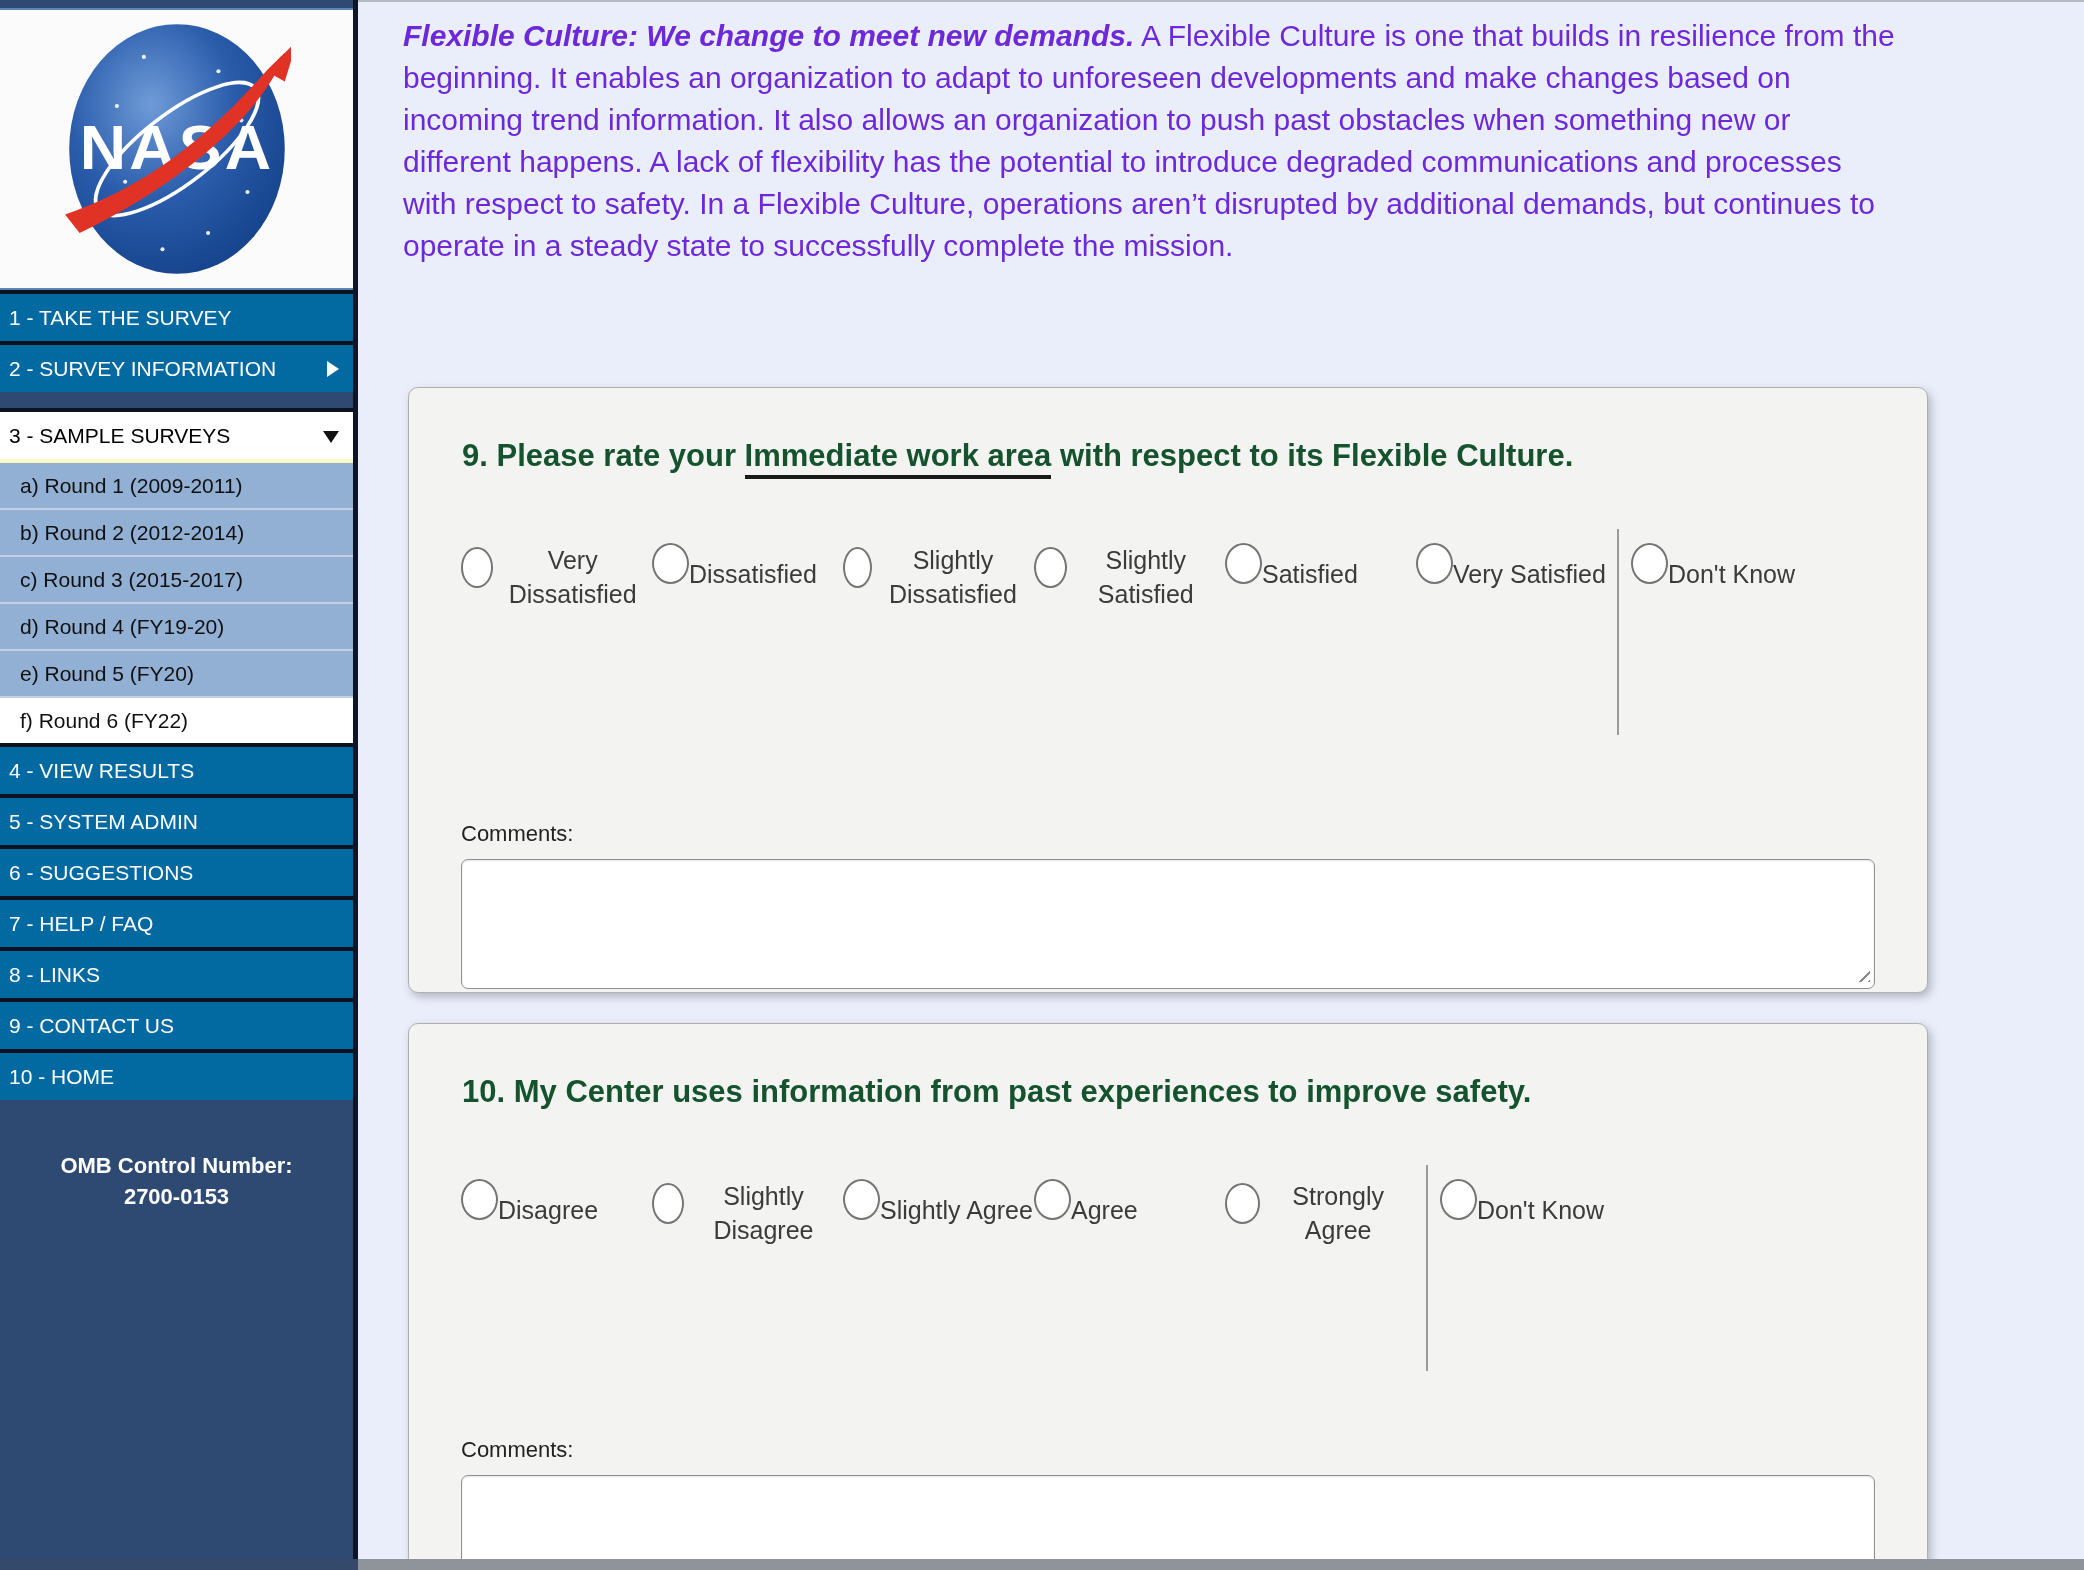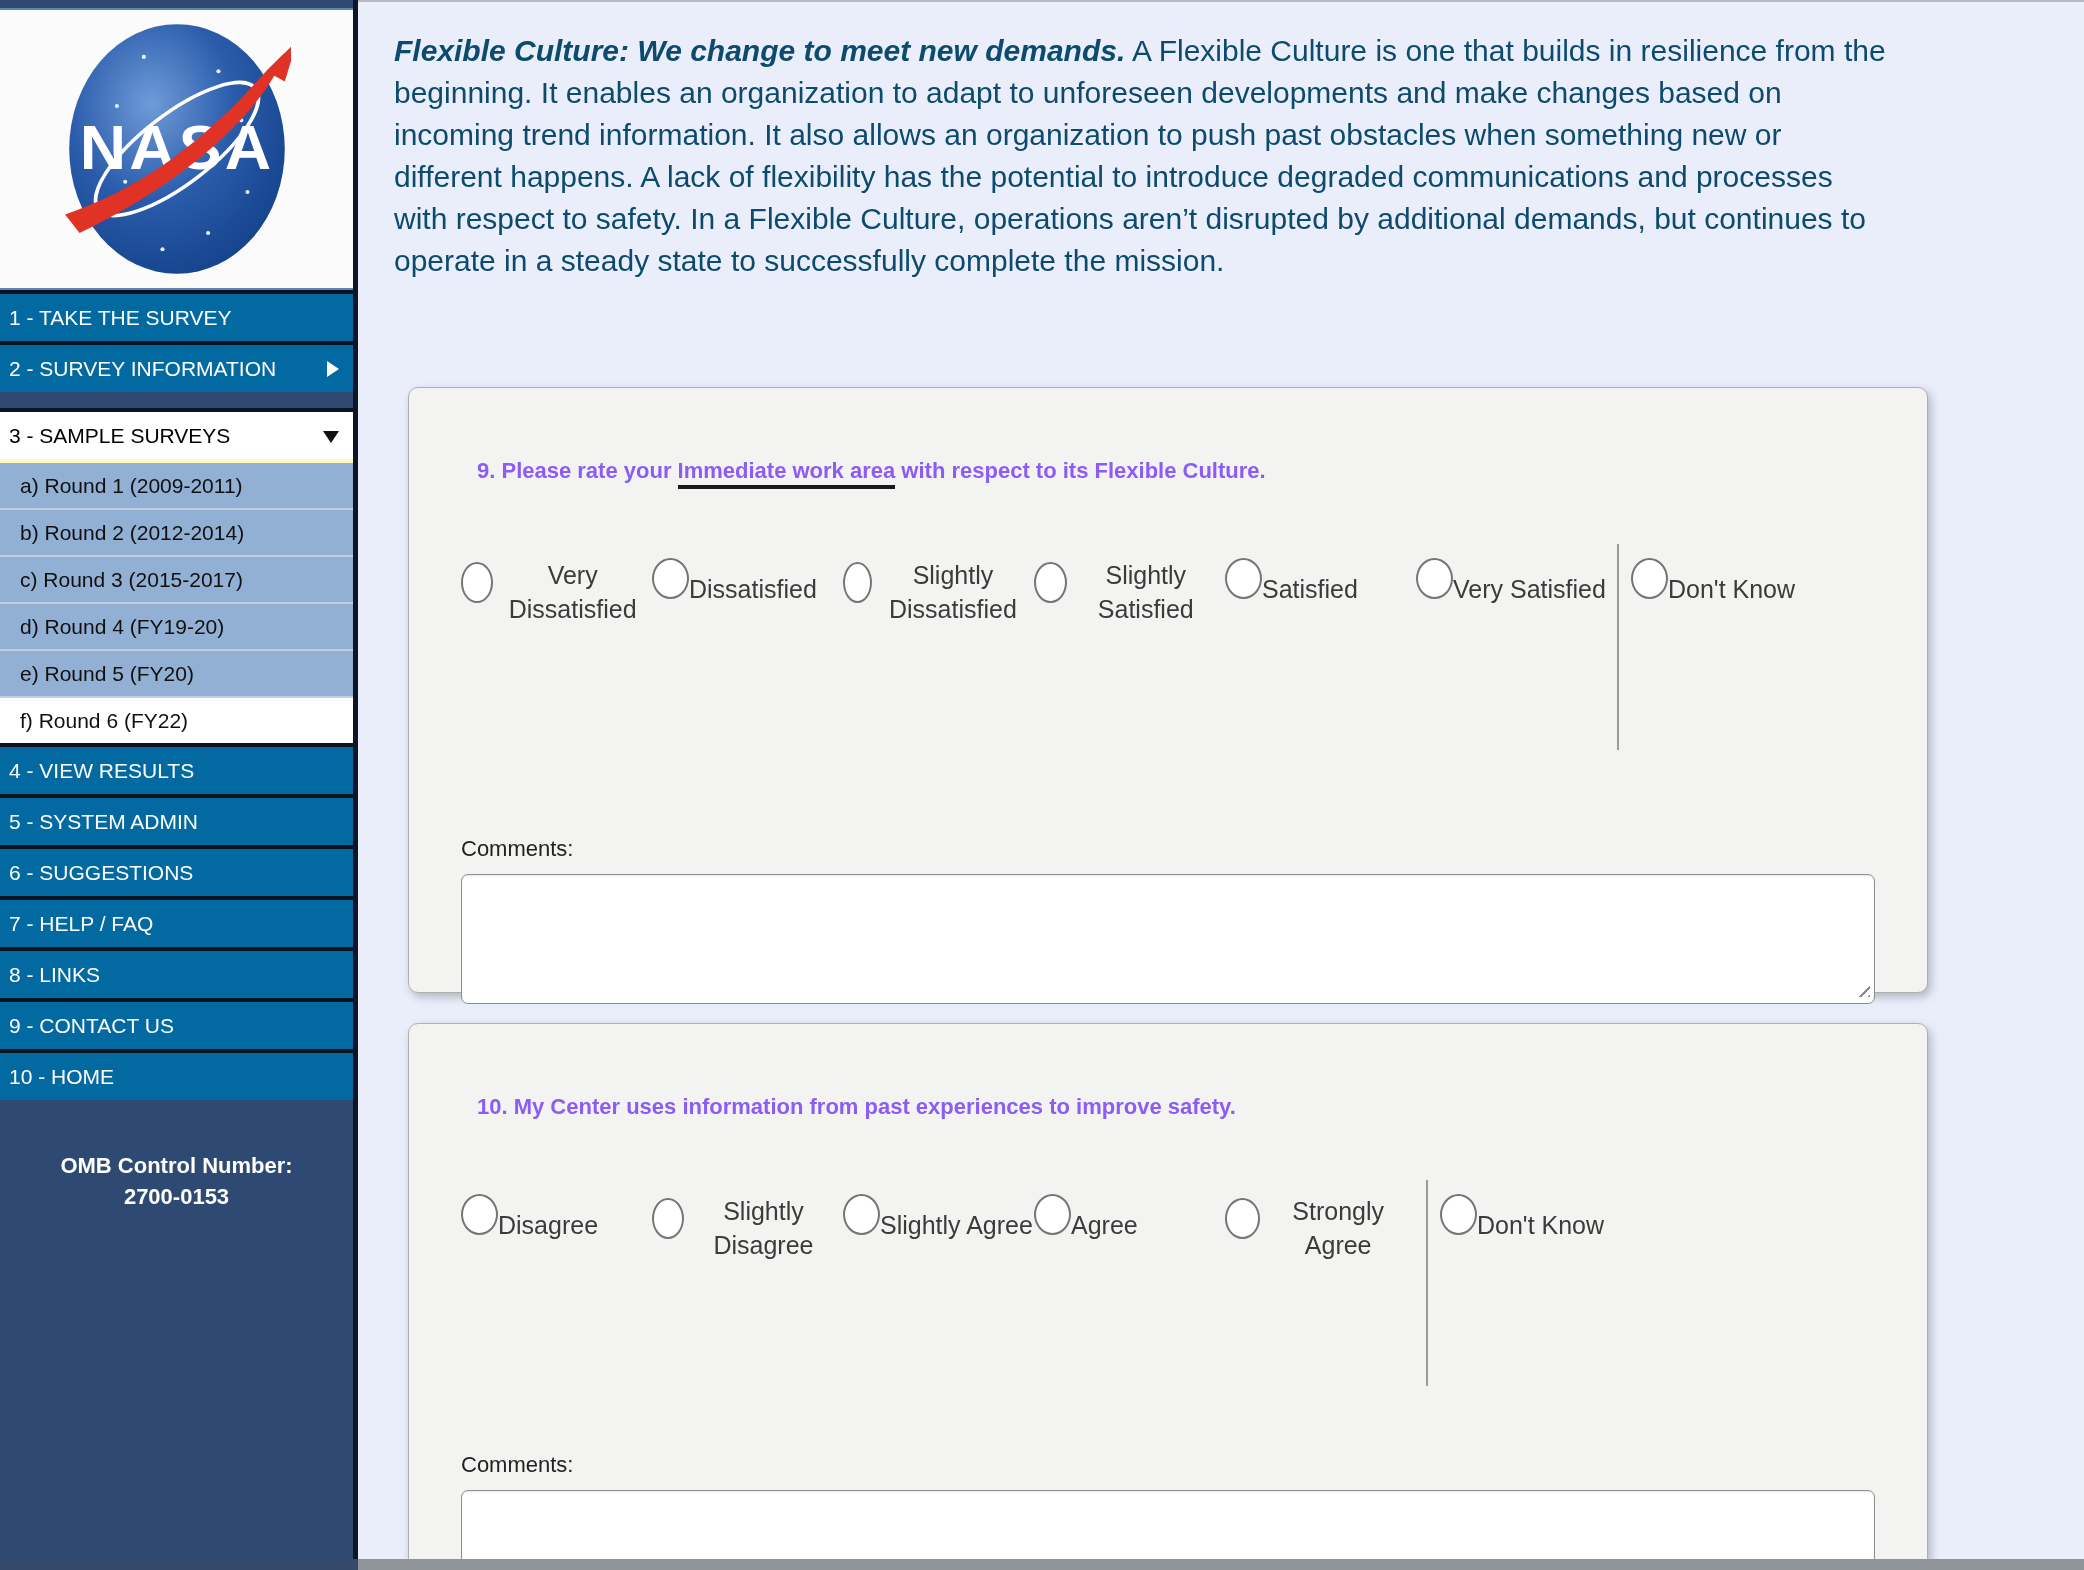--- a/index.html
+++ b/index.html
@@ -25,30 +25,30 @@
   .tri-right{margin-top:-8px;border-left:12px solid #ffffff;
              border-top:8px solid transparent;border-bottom:8px solid transparent;}
   .tri-down{margin-top:-5px;border-top:12px solid #111111;
             border-left:8px solid transparent;border-right:8px solid transparent;}
   .omb{margin-top:50px;color:#ffffff;font-weight:bold;font-size:22px;
        line-height:31px;text-align:center;}
 
   
   .content{position:absolute;left:358px;top:0;width:1726px;height:1570px;}
   .topline{position:absolute;left:0;top:0;width:1726px;height:2px;background:#b7bac0;}
-  .intro{margin:16px;padding:14px 0 0 20px;width:1495px;font-size:30px;line-height:42px;color:#0c4a6e;}
+  .intro{margin:1px;padding:14px 0 0 44px;width:1495px;font-size:30px;line-height:42px;color:#6d28d9;}
   .intro .lead{font-weight:bold;font-style:italic;}
 
   .card{position:absolute;left:50px;width:1520px;box-sizing:border-box;
         background:#f3f3f1;border:1px solid #b0b0af;border-radius:10px;
         padding:48px 52px;box-shadow:3px 4px 8px rgba(110,115,130,0.45);}
   .card.q9{top:387px;height:606px;}
   .card.q10{top:1023px;height:640px;}
 
-  .qtitle{margin:16px;font-size:22px;line-height:38px;font-weight:bold;color:#8b5cf6;}
+  .qtitle{margin:1px;font-size:31px;line-height:38px;font-weight:bold;color:#14532d;}
   .emph{border-bottom:4px solid #1a1a1a;padding-bottom:2px;}
 
   .opts{display:flex;align-items:flex-start;margin-top:68px;}
   .opt{width:191px;display:flex;flex-direction:row;align-items:center;}
   .opt.dk{width:205px;}
   .radio{appearance:none;-webkit-appearance:none;-moz-appearance:none;
          width:37px;height:41px;border:2px solid #757575;border-radius:50%;
          background:#ffffff;margin:0 0 20px 0;cursor:pointer;}
   .olabel{font-size:25px;line-height:34px;color:#3b3b3b;text-align:center;max-width:168px;}
   .divider{width:0;height:206px;border-left:2px solid #9a9a9a;margin:-14px 12px 0 10px;}

